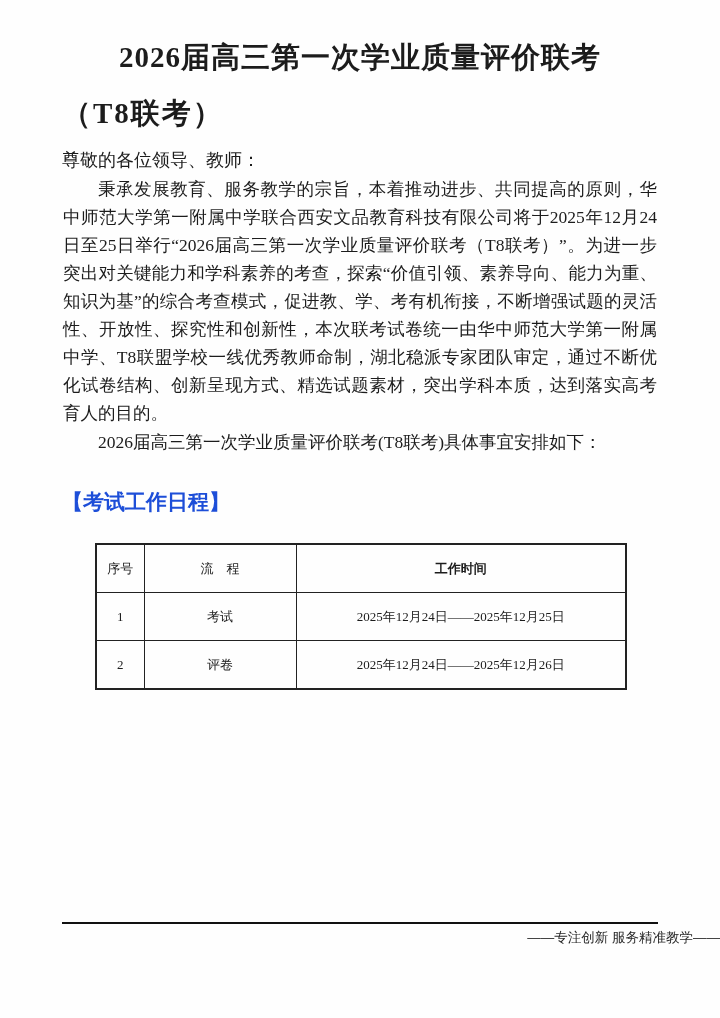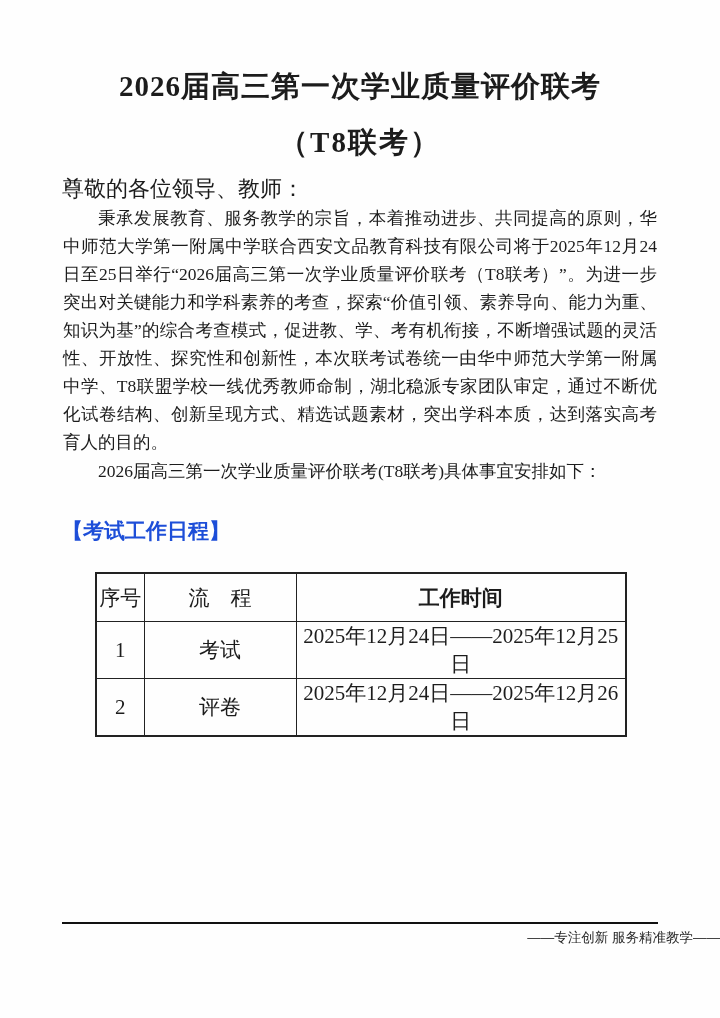--- a/index.html
+++ b/index.html
@@ -10,41 +10,41 @@
   .page {
     position: relative;
     width: 720px;
     height: 1018px;
     background: #fefefe;
     margin: 0 auto;
     font-family: "Liberation Serif", "DejaVu Serif", serif;
     color: #1c1c1c;
     overflow: hidden;
     box-sizing: border-box;
-    padding: 70px 62px 0 62px;
+    padding: 41px 62px 0 62px;
   }
   .title {
     margin: 0;
     text-align: center;
     font-size: 29px;
     font-weight: bold;
     letter-spacing: 1px;
     line-height: 32px;
   }
   .subtitle {
     margin: 24px 0 0 0;
-    text-align: center;
+    text-align: left;
     font-size: 29px;
     font-weight: bold;
     letter-spacing: 2px;
     line-height: 32px;
   }
   .salutation {
     margin-top: 17px;
-    font-size: 22px;
+    font-size: 18px;
     line-height: 28px;
   }
   .para {
     margin: 1px;
     font-size: 17.5px;
     line-height: 28px;
     text-align: justify;
     text-indent: 2em;
   }
   .bold { font-weight: bold; }
@@ -53,21 +53,21 @@
     font-size: 21px;
     font-weight: bold;
     line-height: 26px;
   }
   table.schedule {
     margin-top: 28px;
     margin-left: 33px;
     border-collapse: collapse;
     width: 530px;
     table-layout: fixed;
-    font-size: 21px;
+    font-size: 13px;
   }
   table.schedule td, table.schedule th {
     border: 1px solid #222;
     text-align: center;
     vertical-align: middle;
     height: 47px;
     padding: 0 2px;
     font-weight: normal;
   }
   table.schedule { border: 2px solid #222; }

